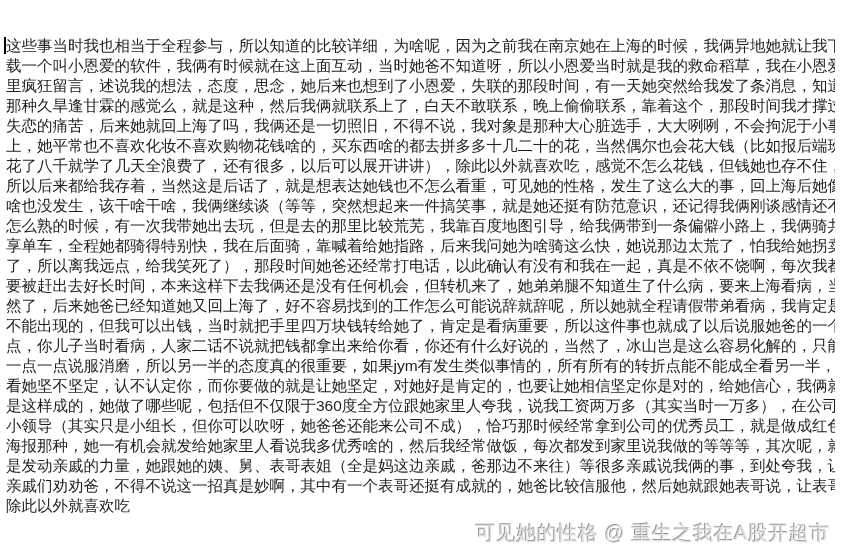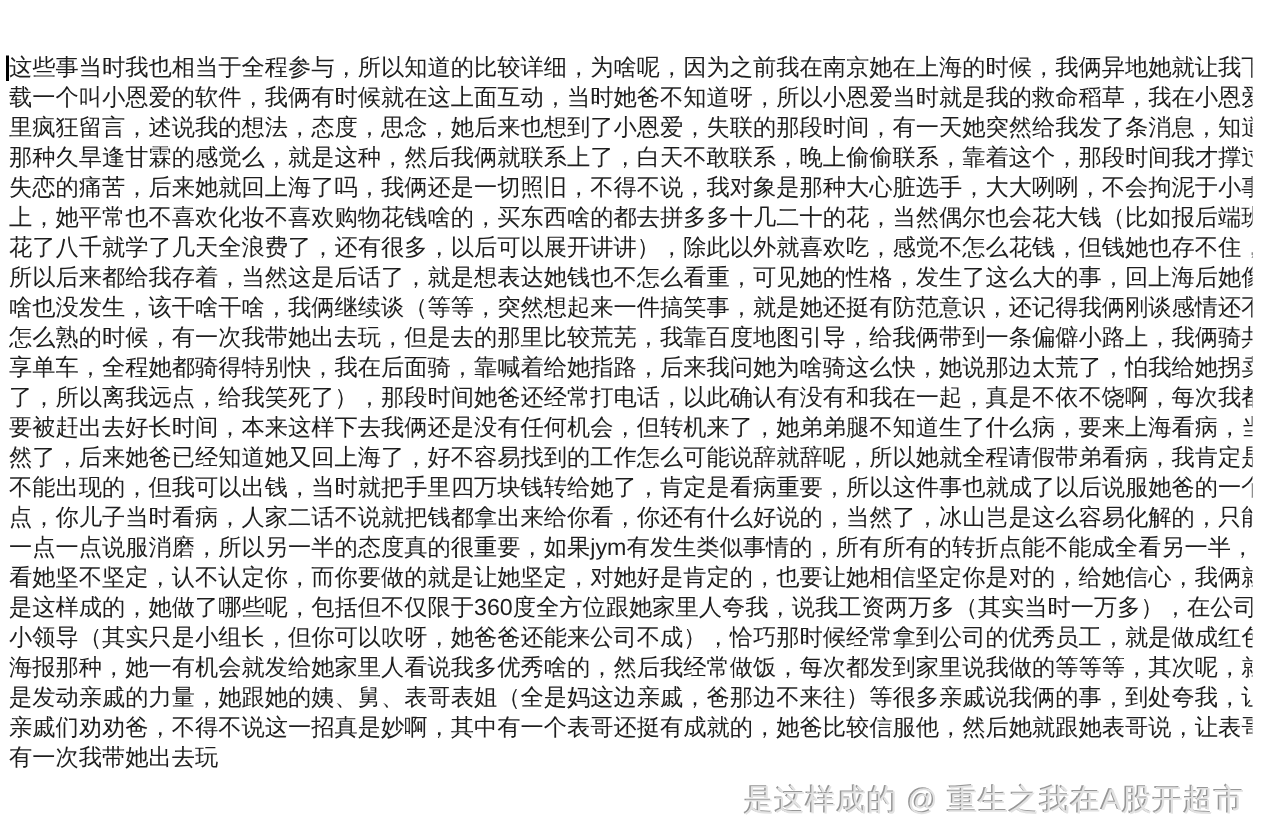--- a/index.html
+++ b/index.html
@@ -71,18 +71,18 @@
     <div class="line">然了，后来她爸已经知道她又回上海了，好不容易找到的工作怎么可能说辞就辞呢，所以她就全程请假带弟看病，我肯定是</div>
     <div class="line">不能出现的，但我可以出钱，当时就把手里四万块钱转给她了，肯定是看病重要，所以这件事也就成了以后说服她爸的一个</div>
     <div class="line">点，你儿子当时看病，人家二话不说就把钱都拿出来给你看，你还有什么好说的，当然了，冰山岂是这么容易化解的，只能</div>
     <div class="line">一点一点说服消磨，所以另一半的态度真的很重要，如果jym有发生类似事情的，所有所有的转折点能不能成全看另一半，就</div>
     <div class="line">看她坚不坚定，认不认定你，而你要做的就是让她坚定，对她好是肯定的，也要让她相信坚定你是对的，给她信心，我俩就</div>
     <div class="line">是这样成的，她做了哪些呢，包括但不仅限于360度全方位跟她家里人夸我，说我工资两万多（其实当时一万多），在公司是</div>
     <div class="line">小领导（其实只是小组长，但你可以吹呀，她爸爸还能来公司不成），恰巧那时候经常拿到公司的优秀员工，就是做成红色</div>
     <div class="line">海报那种，她一有机会就发给她家里人看说我多优秀啥的，然后我经常做饭，每次都发到家里说我做的等等等，其次呢，就</div>
     <div class="line">是发动亲戚的力量，她跟她的姨、舅、表哥表姐（全是妈这边亲戚，爸那边不来往）等很多亲戚说我俩的事，到处夸我，让</div>
     <div class="line">亲戚们劝劝爸，不得不说这一招真是妙啊，其中有一个表哥还挺有成就的，她爸比较信服他，然后她就跟她表哥说，让表哥</div>
-    <div class="line">有一次我带她出去玩</div>
+    <div class="line">除此以外就喜欢吃</div>
   </div>
   <div class="watermark">
-    <span>是这样成的 @ 重生之我在A股开超市</span>
+    <span>可见她的性格 @ 重生之我在A股开超市</span>
   </div>
 </div>
 
 </body></html>

